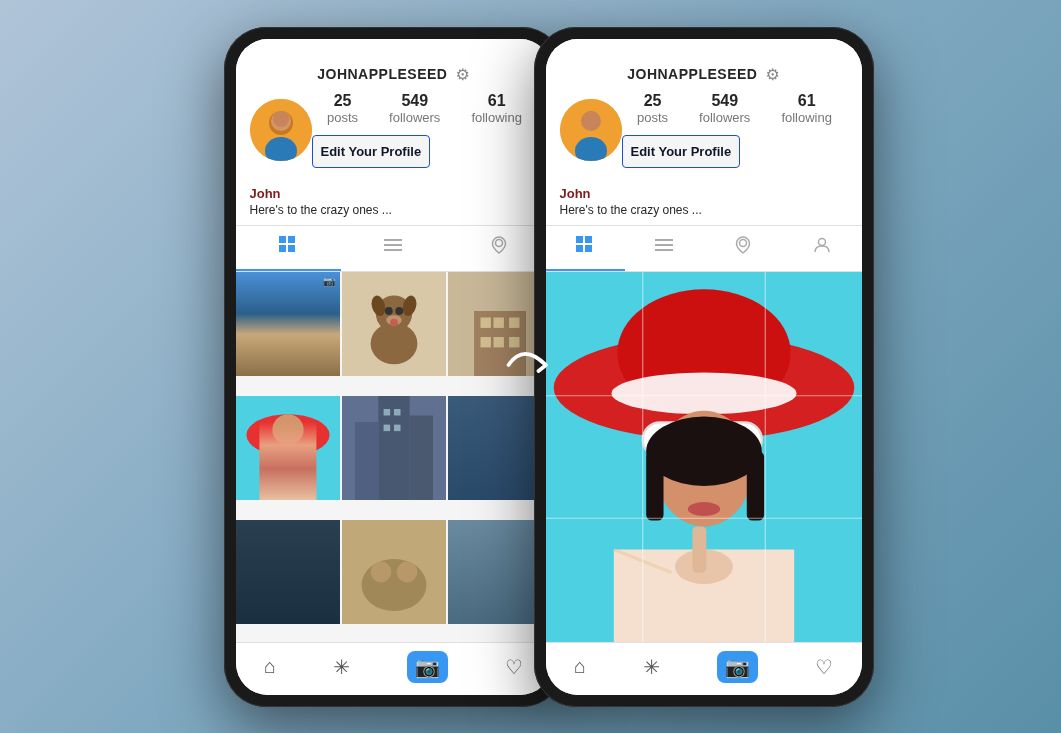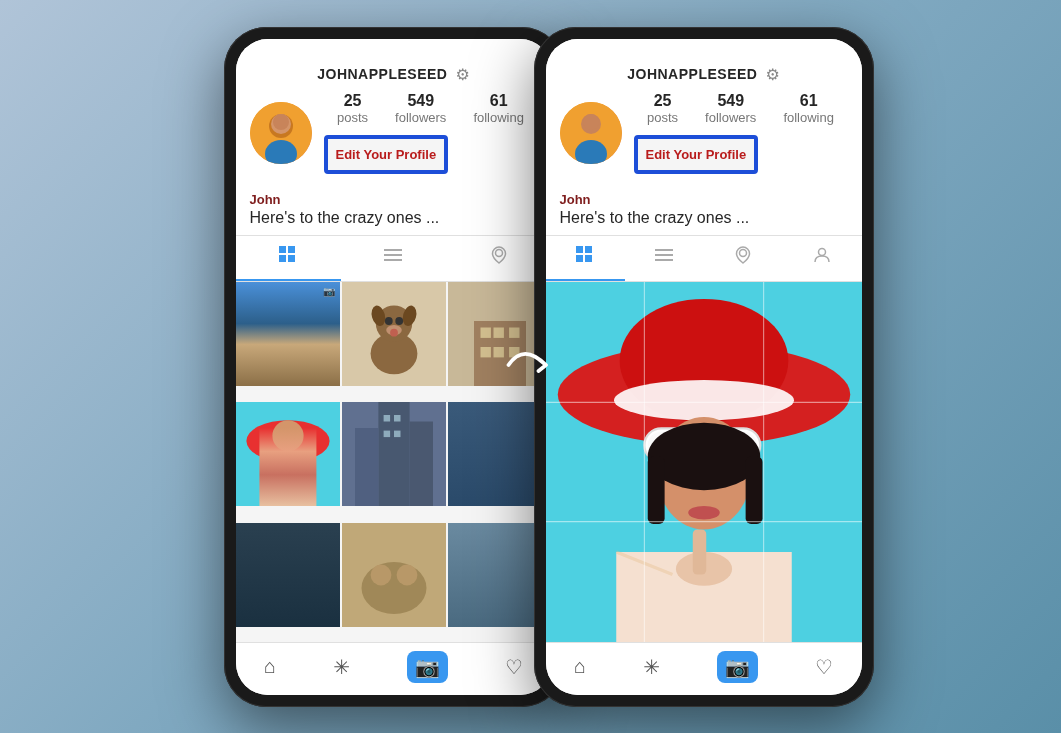--- a/index.html
+++ b/index.html
@@ -122,21 +122,20 @@
     }
 
     .stat-label {
       font-size: 13px;
       color: #777;
     }
 
     .avatar-stats-row {
       display: flex;
       align-items: center;
-      gap: 12px;
       margin-bottom: 10px;
     }
 
     .avatar {
       width: 62px;
       height: 62px;
       border-radius: 50%;
       overflow: hidden;
       flex-shrink: 0;
       background: linear-gradient(135deg, #f5a623, #e8864e);
@@ -148,44 +147,44 @@
 
     
     .avatar svg {
       width: 100%;
       height: 100%;
     }
 
     .edit-profile-btn {
       flex: 1;
       background: #f5f5f5;
-      border: 4px solid #1d4ed8;
+      border: 1px solid #1d4ed8;
       border-radius: 4px;
       padding: 8px;
       text-align: center;
       font-size: 13px;
       font-weight: 600;
-      color: #b91c1c;
+      color: #0f172a;
       cursor: pointer;
     }
 
     .bio-section {
       padding: 0 14px 8px;
       background: white;
     }
 
     .bio-name {
       font-size: 13px;
       font-weight: 700;
       color: #7f1d1d;
       margin-bottom: 2px;
     }
 
     .bio-text {
-      font-size: 16px;
+      font-size: 12px;
       color: #262626;
     }
 
     
     .tab-bar {
       display: flex;
       background: white;
       border-top: 1px solid #e0e0e0;
       border-bottom: 1px solid #e0e0e0;
       flex-shrink: 0;

